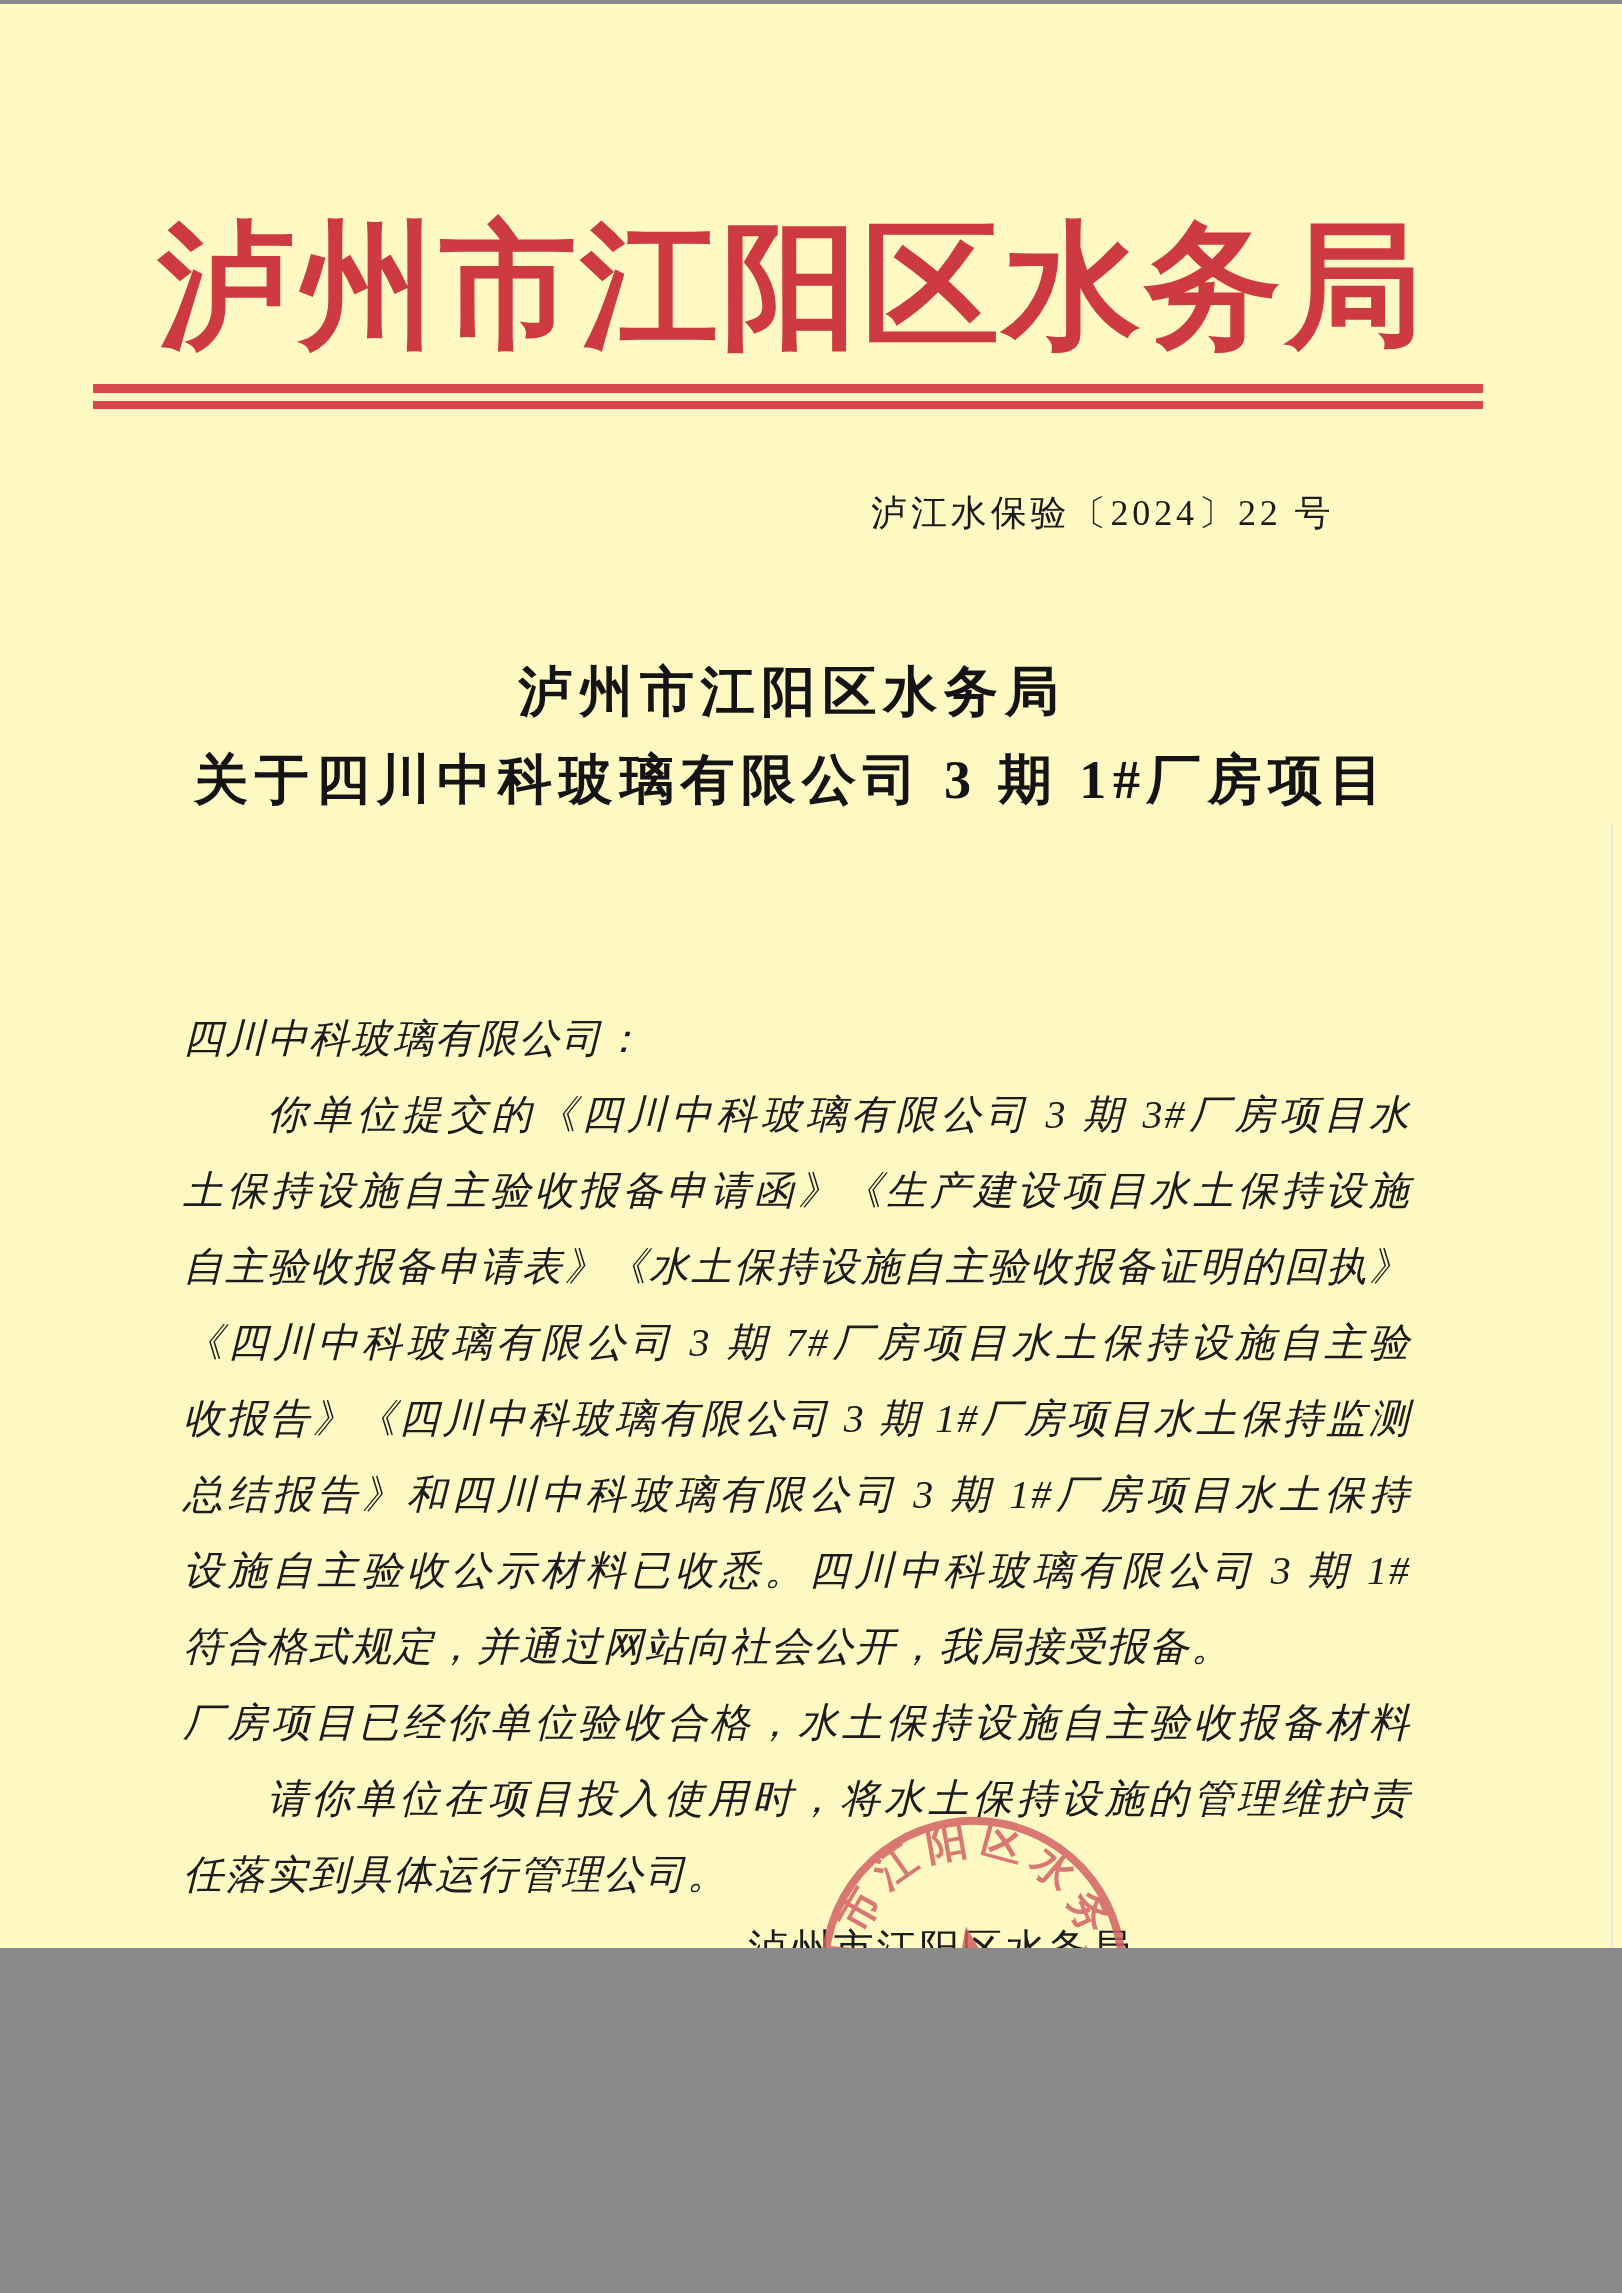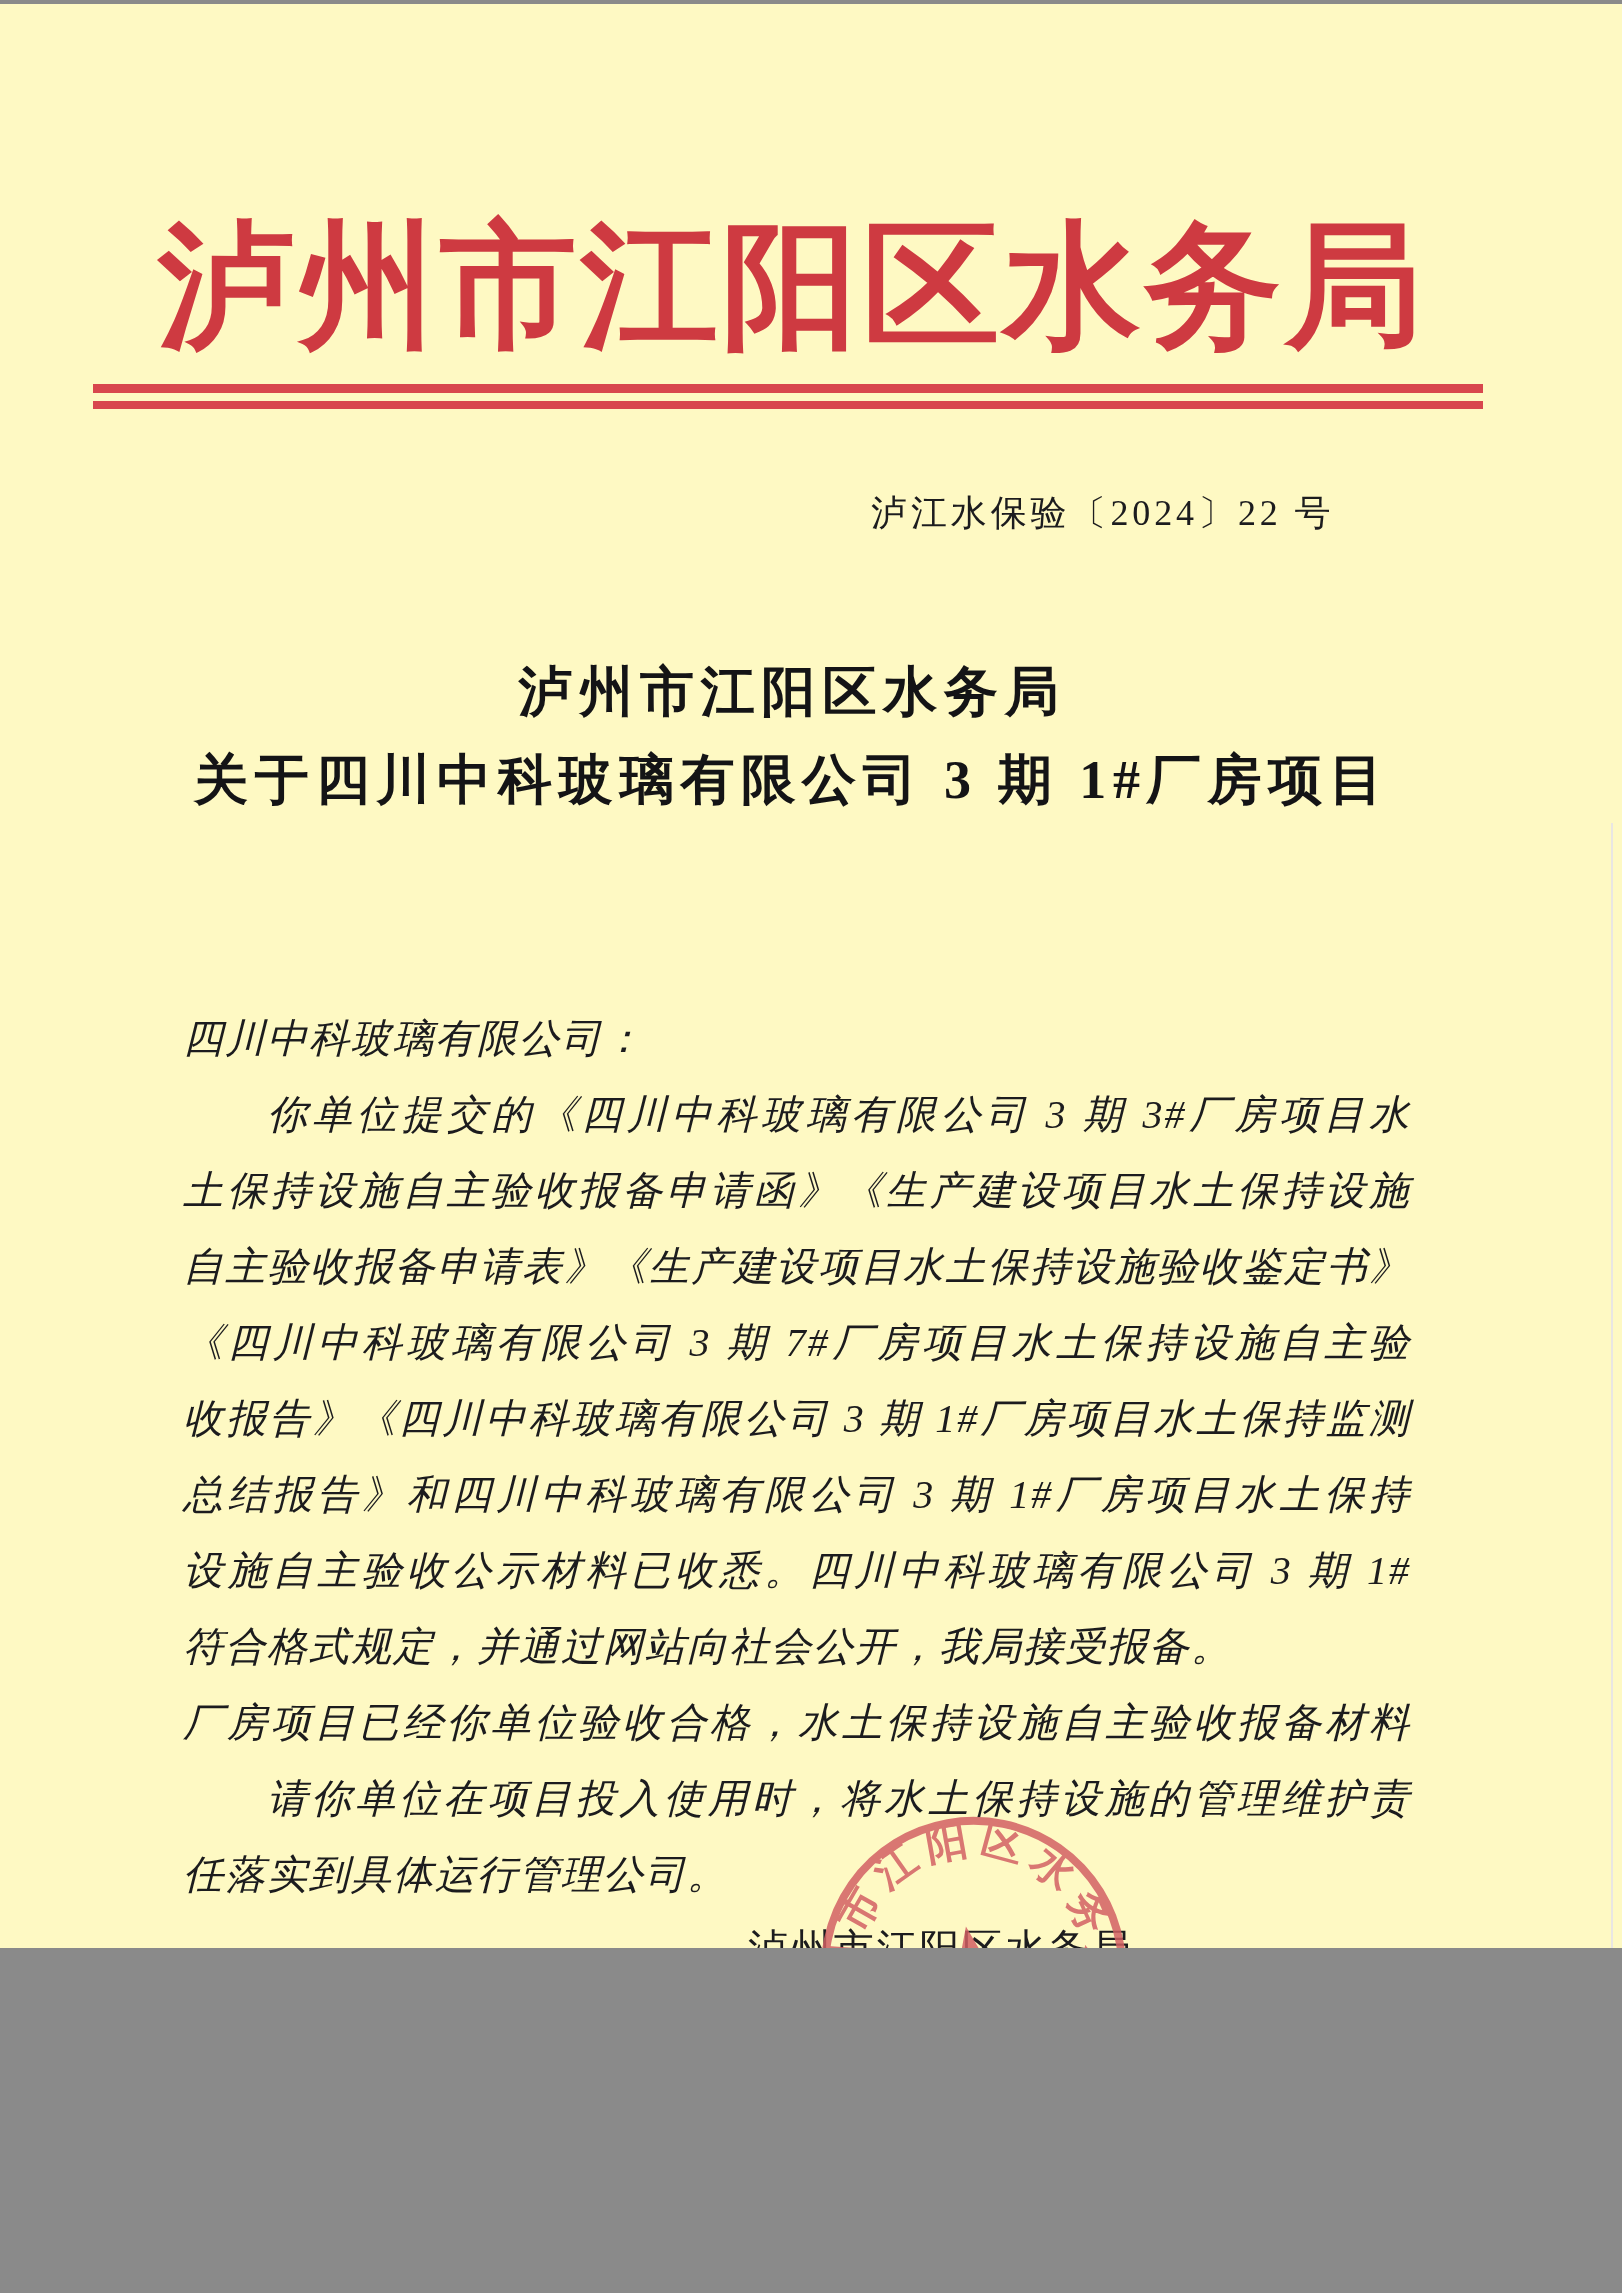--- a/index.html
+++ b/index.html
@@ -99,21 +99,21 @@
 
   <div class="title-block">
     <div>泸州市江阳区水务局</div>
     <div>关于四川中科玻璃有限公司 3 期 1#厂房项目</div>
   </div>
 
   <div class="body-block">
     <div class="line">四川中科玻璃有限公司：</div>
     <div class="line j indent">你单位提交的《四川中科玻璃有限公司 3 期 3#厂房项目水</div>
     <div class="line j">土保持设施自主验收报备申请函》《生产建设项目水土保持设施</div>
-    <div class="line j">自主验收报备申请表》《生产建设项目水土保持设施验收鉴定书》</div>
+    <div class="line j">自主验收报备申请表》《水土保持设施自主验收报备证明的回执》</div>
     <div class="line j">《四川中科玻璃有限公司 3 期 7#厂房项目水土保持设施自主验</div>
     <div class="line j">收报告》《四川中科玻璃有限公司 3 期 1#厂房项目水土保持监测</div>
     <div class="line j">总结报告》和四川中科玻璃有限公司 3 期 1#厂房项目水土保持</div>
     <div class="line j">设施自主验收公示材料已收悉。四川中科玻璃有限公司 3 期 1#</div>
     <div class="line">符合格式规定，并通过网站向社会公开，我局接受报备。</div>
     <div class="line j">厂房项目已经你单位验收合格，水土保持设施自主验收报备材料</div>
     <div class="line j indent">请你单位在项目投入使用时，将水土保持设施的管理维护责</div>
     <div class="line">任落实到具体运行管理公司。</div>
   </div>
 

